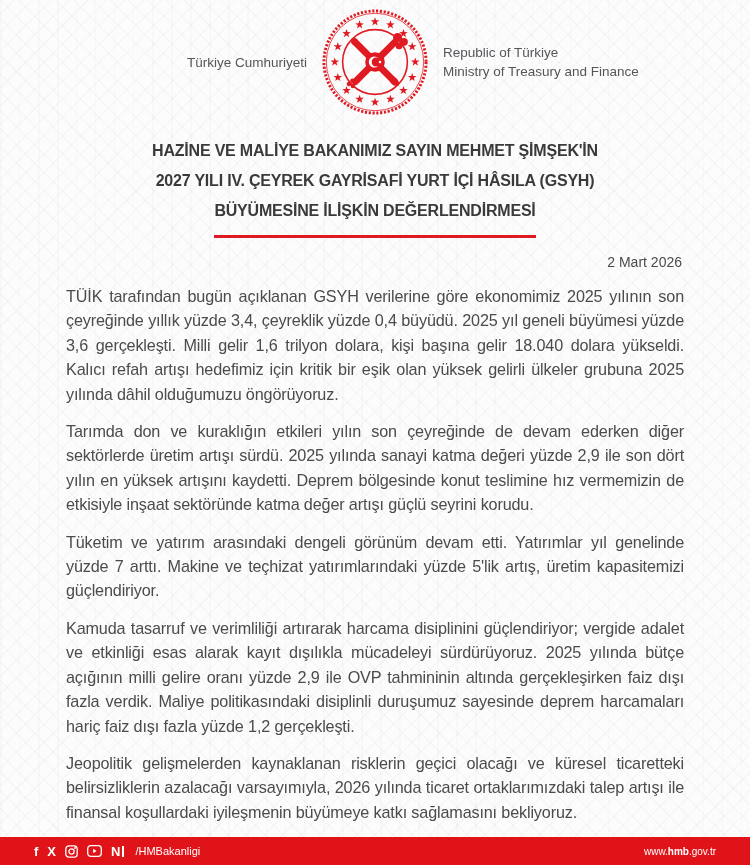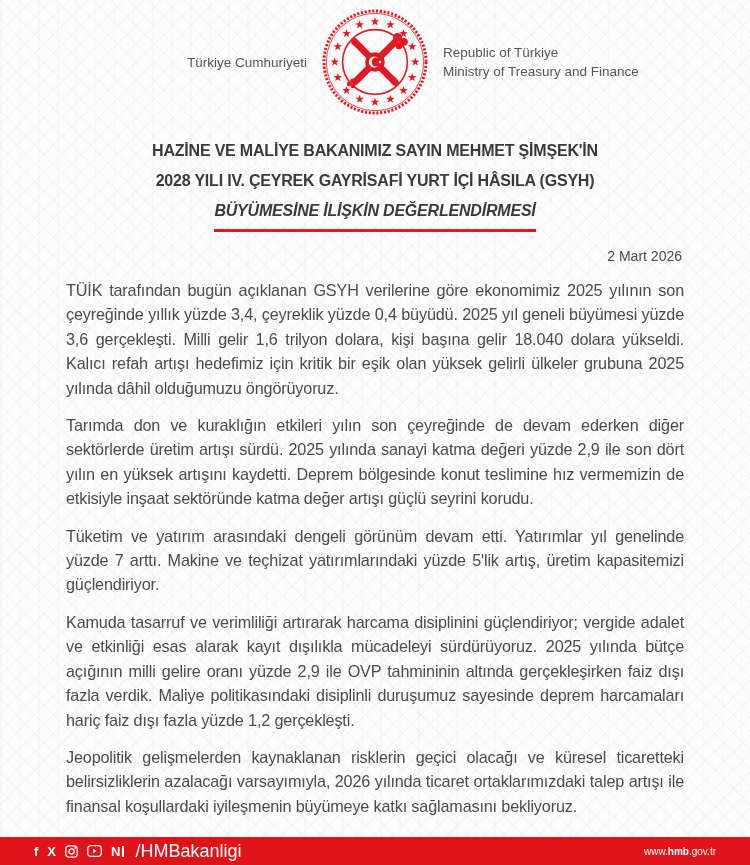--- a/index.html
+++ b/index.html
@@ -32,22 +32,21 @@
     text-align:center;
     color:#3a3a3c;
     font-weight:700;
     font-size:16px;
     line-height:30px;
     letter-spacing:-0.2px;
   }
   .title-underline{
     display:inline-block;
     border-bottom:3px solid #e01a22;
-    padding-bottom:3px;
-    font-style:italic;
+    padding-bottom:9px;
   }
   .date-line{
     margin:16px 68px 0 0;
     text-align:right;
     color:#4b4b4d;
     font-size:14px;
   }
 
   
   .content{
@@ -67,21 +66,21 @@
     background:#e01319;
     display:flex;align-items:center;justify-content:space-between;
     padding:0 34px;box-sizing:border-box;
     color:#ffffff;
   }
   .social{display:flex;align-items:center;gap:9px;font-size:13px;}
   .soc-glyph{font-weight:700;font-size:13px;line-height:13px;display:inline-block;}
   .soc-svg{display:inline-block;vertical-align:middle;}
   .nsosyal{display:flex;align-items:center;gap:2px;}
   .nsosyal .bar{width:2px;height:11px;background:#ffffff;display:inline-block;}
-  .handle{font-size:18px;font-weight:400;margin-left:2px;}
+  .handle{font-size:11px;font-weight:400;margin-left:2px;}
   .website{font-size:10px;}
   .website .bold{font-weight:700;}
 </style>
 </head>
 <body>
 
 <div class="page">
 
   <div class="header">
     <div class="org-name left">
@@ -139,21 +138,21 @@
     </svg>
 
     <div class="org-name right">
       <div>Republic of Türkiye</div>
       <div>Ministry of Treasury and Finance</div>
     </div>
   </div>
 
   <div class="title-block">
     <div>HAZİNE VE MALİYE BAKANIMIZ SAYIN MEHMET ŞİMŞEK'İN</div>
-    <div>2028 YILI IV. ÇEYREK GAYRİSAFİ YURT İÇİ HÂSILA (GSYH)</div>
+    <div>2027 YILI IV. ÇEYREK GAYRİSAFİ YURT İÇİ HÂSILA (GSYH)</div>
     <div><span class="title-underline">BÜYÜMESİNE İLİŞKİN DEĞERLENDİRMESİ</span></div>
   </div>
 
   <div class="date-line">2 Mart 2026</div>
 
   <div class="content">
     <p>TÜİK tarafından bugün açıklanan GSYH verilerine göre ekonomimiz 2025 yılının son çeyreğinde yıllık yüzde 3,4, çeyreklik yüzde 0,4 büyüdü. 2025 yıl geneli büyümesi yüzde 3,6 gerçekleşti. Milli gelir 1,6 trilyon dolara, kişi başına gelir 18.040 dolara yükseldi. Kalıcı refah artışı hedefimiz için kritik bir eşik olan yüksek gelirli ülkeler grubuna 2025 yılında dâhil olduğumuzu öngörüyoruz.</p>
     <p>Tarımda don ve kuraklığın etkileri yılın son çeyreğinde de devam ederken diğer sektörlerde üretim artışı sürdü. 2025 yılında sanayi katma değeri yüzde 2,9 ile son dört yılın en yüksek artışını kaydetti. Deprem bölgesinde konut teslimine hız vermemizin de etkisiyle inşaat sektöründe katma değer artışı güçlü seyrini korudu.</p>
     <p>Tüketim ve yatırım arasındaki dengeli görünüm devam etti. Yatırımlar yıl genelinde yüzde 7 arttı. Makine ve teçhizat yatırımlarındaki yüzde 5'lik artış, üretim kapasitemizi güçlendiriyor.</p>
     <p>Kamuda tasarruf ve verimliliği artırarak harcama disiplinini güçlendiriyor; vergide adalet ve etkinliği esas alarak kayıt dışılıkla mücadeleyi sürdürüyoruz. 2025 yılında bütçe açığının milli gelire oranı yüzde 2,9 ile OVP tahmininin altında gerçekleşirken faiz dışı fazla verdik. Maliye politikasındaki disiplinli duruşumuz sayesinde deprem harcamaları hariç faiz dışı fazla yüzde 1,2 gerçekleşti.</p>

